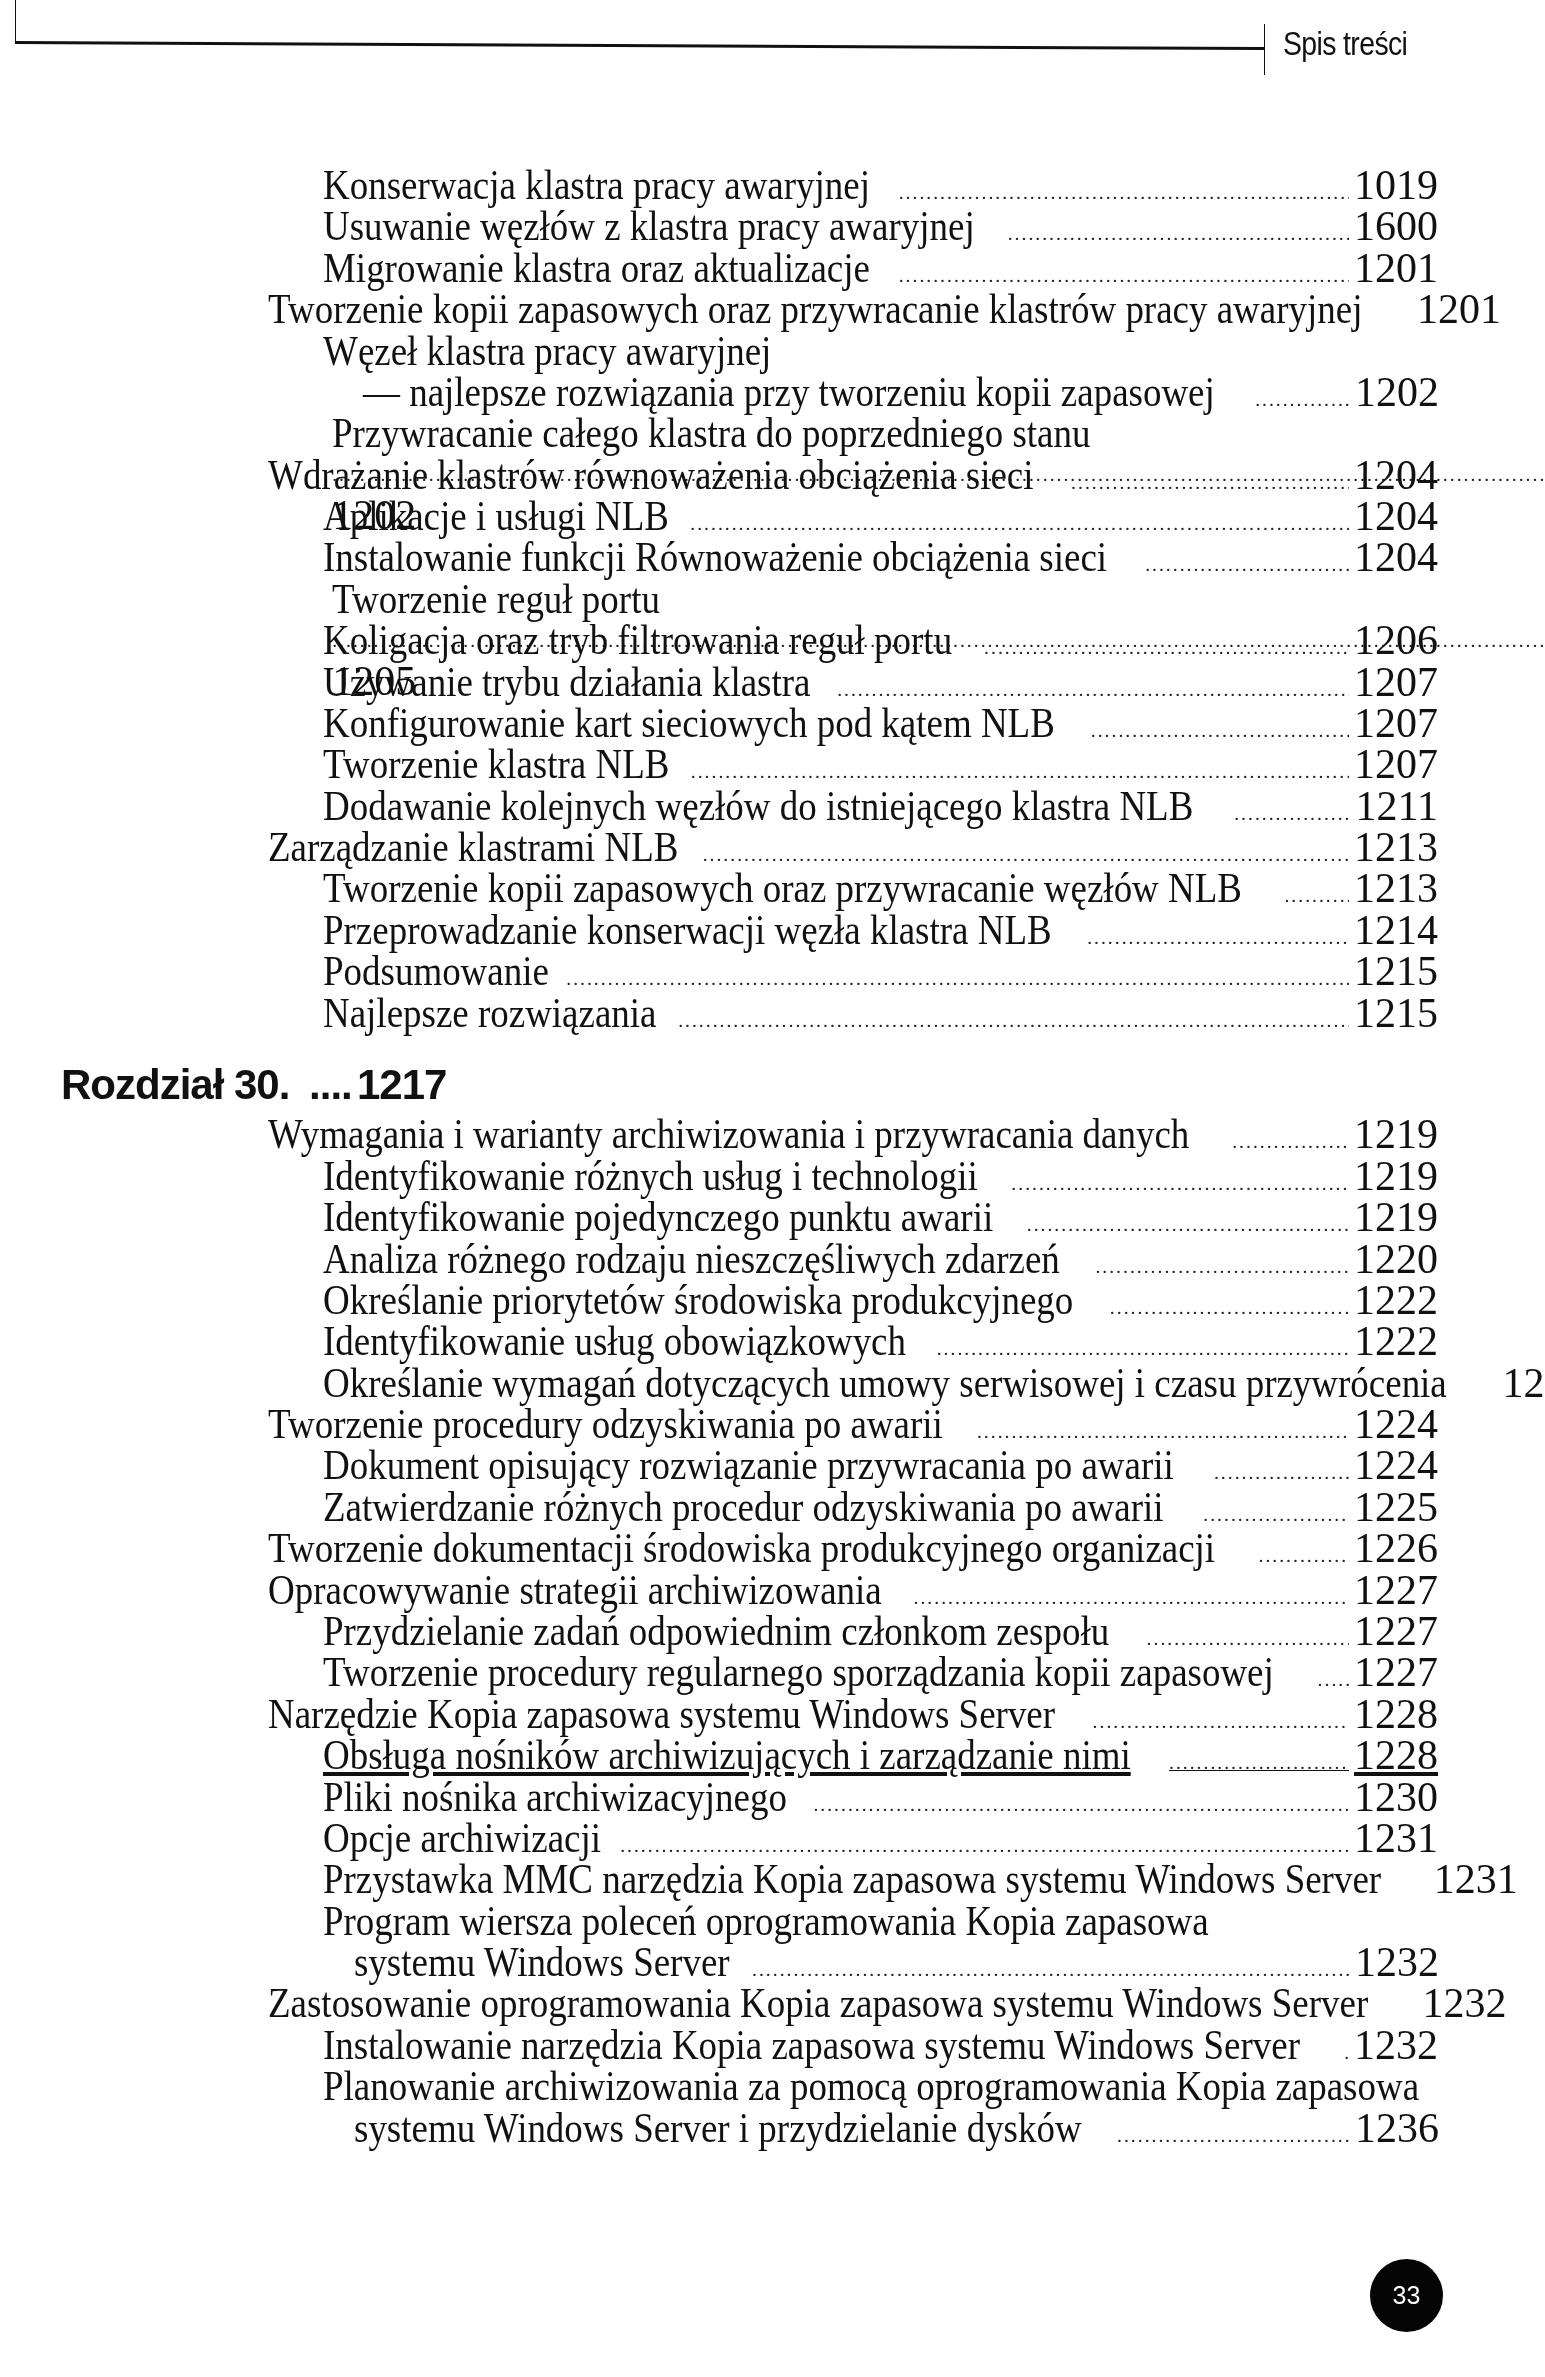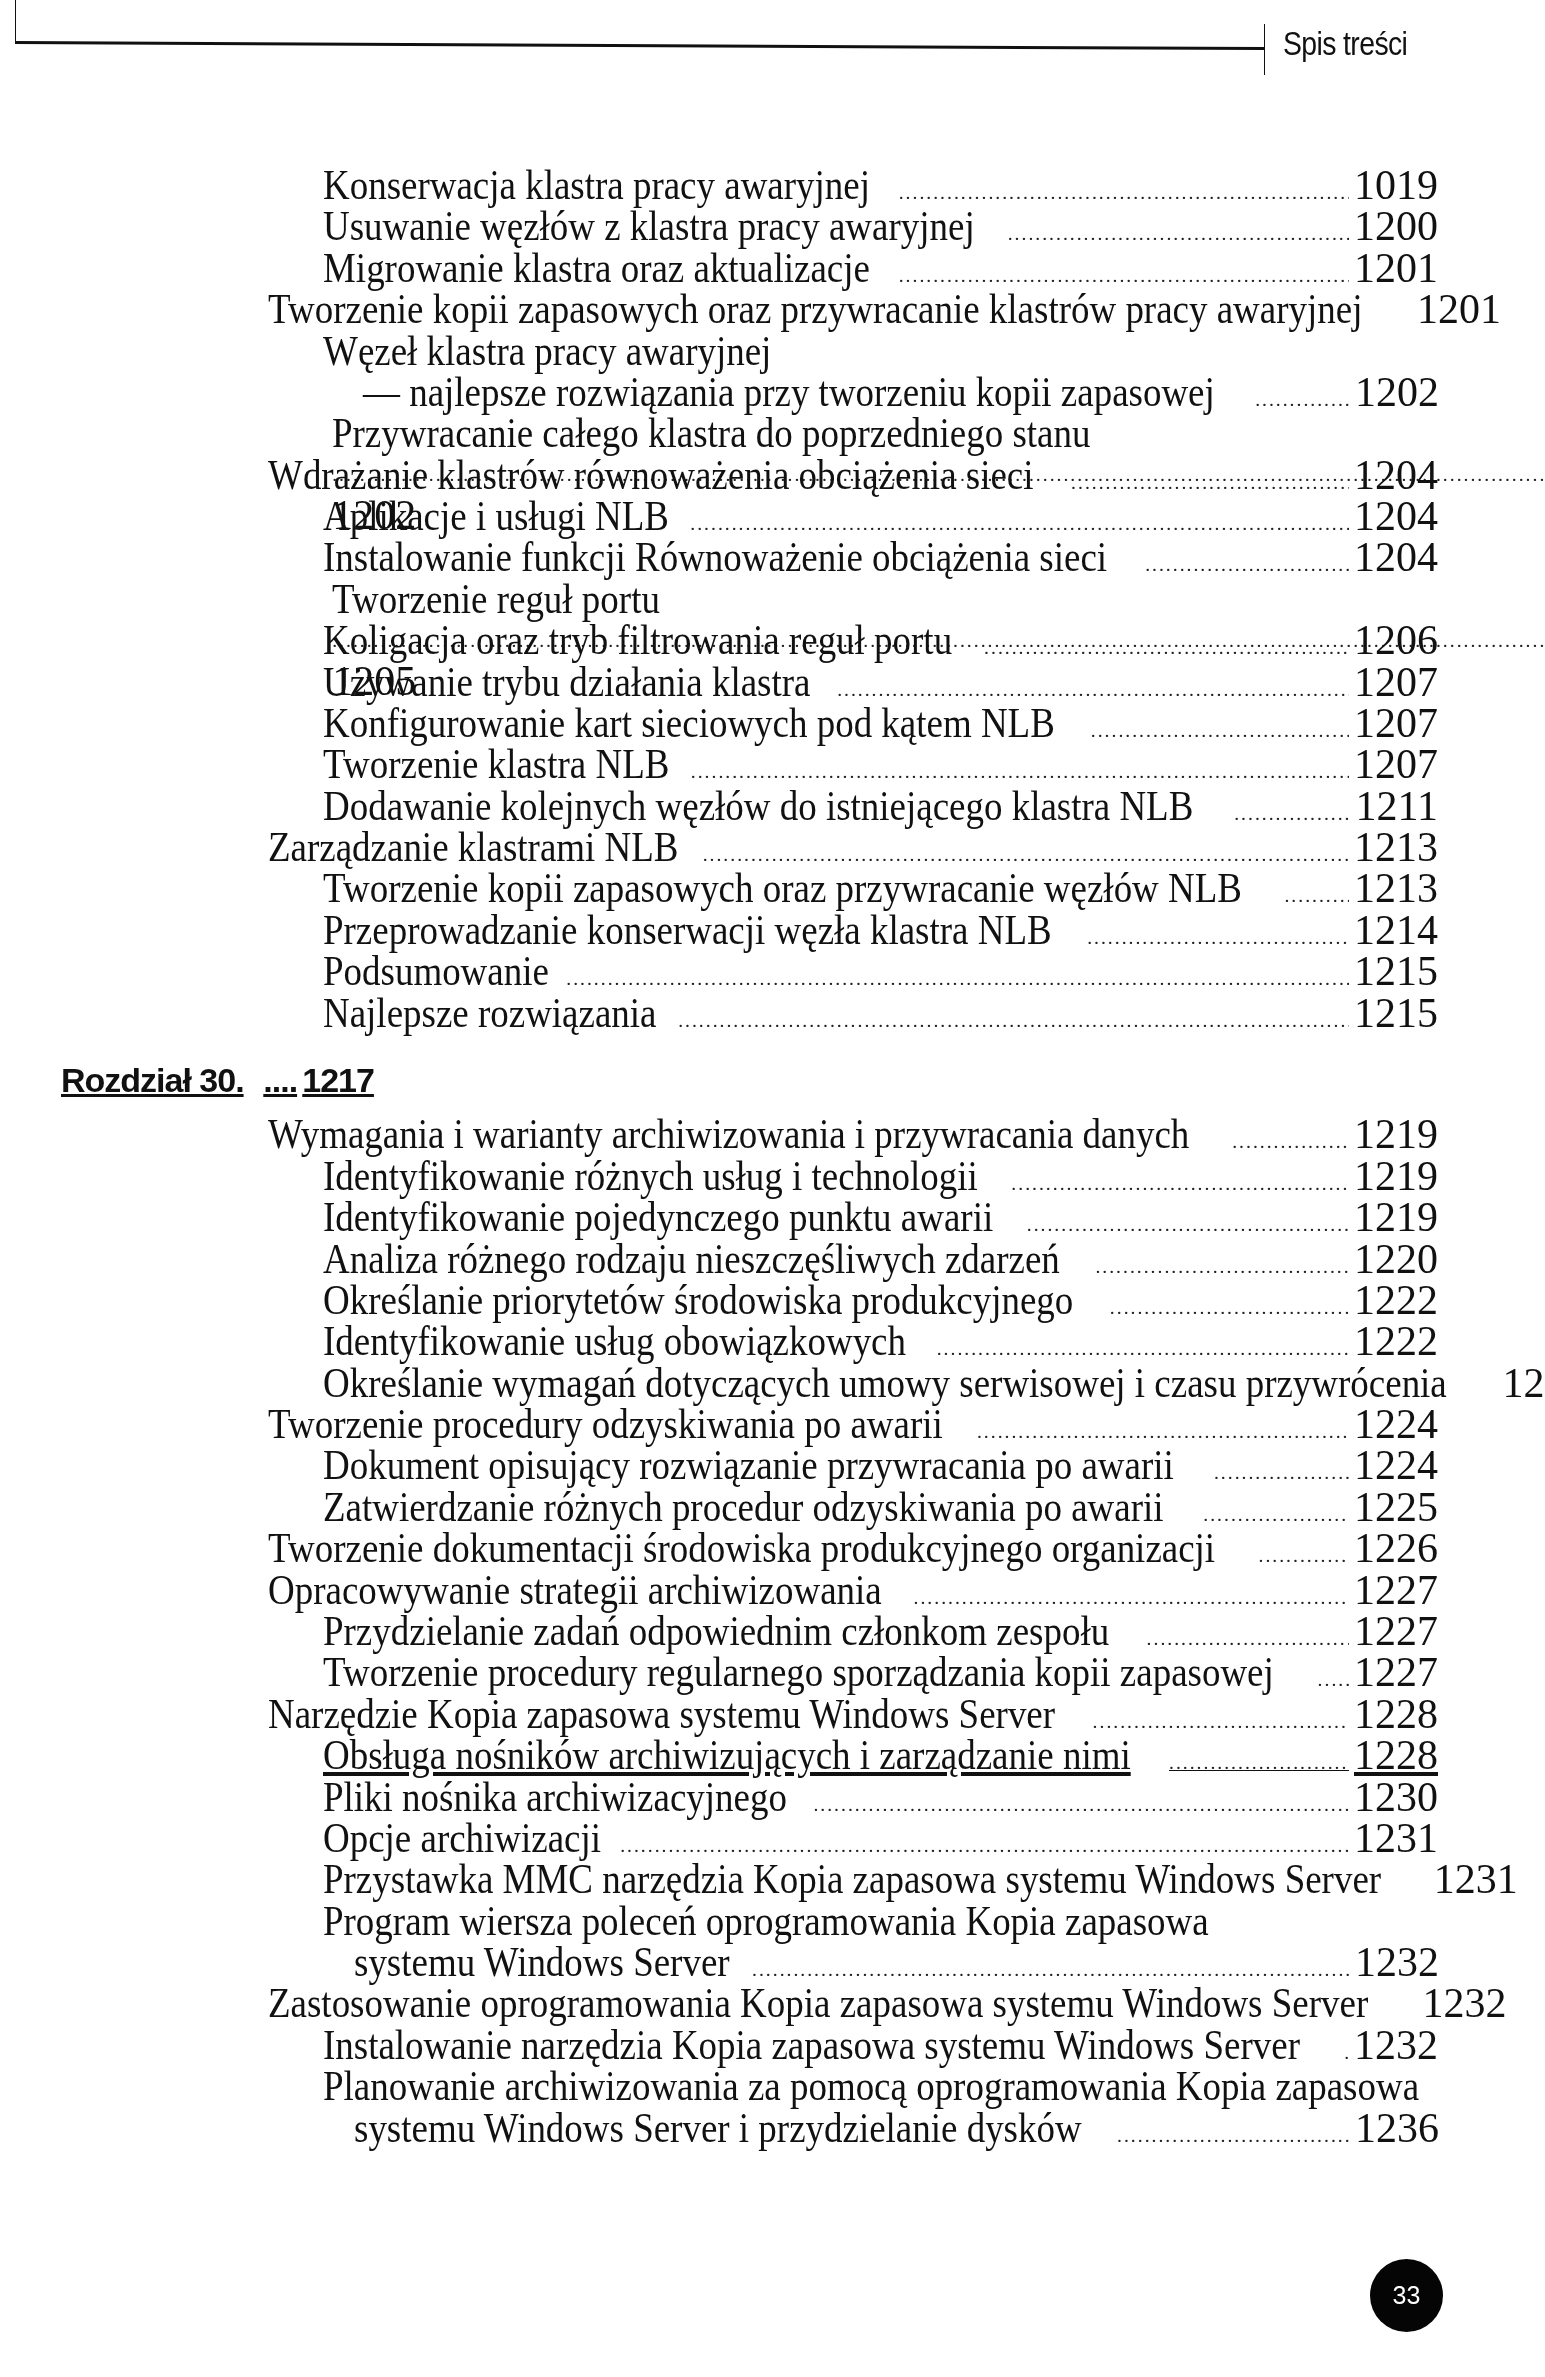--- a/index.html
+++ b/index.html
@@ -89,24 +89,23 @@
     }
     .chapter {
       position: absolute;
       left: 61px;
       top: 1061px;
       width: 1375px;
       display: flex;
       align-items: center;
       font-family: "Liberation Sans", sans-serif;
       font-weight: bold;
-      font-size: 34px;
+      font-size: 42px;
       white-space: nowrap;
       letter-spacing: -1px;
-      text-decoration: underline;
     }
     .chapter .chap-num {
       margin-right: 11.8px;
     }
     .chapter .chap-dots {
       margin: 0 5.2px 0 7.9px;
     }
     .page-badge {
       position: absolute;
       left: 1370px;
@@ -133,21 +132,21 @@
 
 <div class="toc" id="toc-top">
     <div class="row" style="left: 323px; top: 165px; width: 1115px;">
       <span class="title" style="display: inline-block; transform: scaleX(0.88); margin-right: -55px;">Konserwacja klastra pracy awaryjnej</span>
       <span class="leader"></span>
       <span class="page">1019</span>
     </div>
     <div class="row" style="left: 323px; top: 206px; width: 1115px;">
       <span class="title" style="display: inline-block; transform: scaleX(0.88); margin-right: -65px;">Usuwanie węzłów z klastra pracy awaryjnej</span>
       <span class="leader"></span>
-      <span class="page">1200</span>
+      <span class="page">1600</span>
     </div>
     <div class="row" style="left: 323px; top: 248px; width: 1115px;">
       <span class="title" style="display: inline-block; transform: scaleX(0.88); margin-right: -55px;">Migrowanie klastra oraz aktualizacje</span>
       <span class="leader"></span>
       <span class="page">1201</span>
     </div>
     <div class="row" style="left: 268px; top: 289px; width: 1170px;">
       <span class="title" style="display: inline-block; transform: scaleX(0.88); margin-right: -109px;">Tworzenie kopii zapasowych oraz przywracanie klastrów pracy awaryjnej</span>
       <span class="leader"></span>
       <span class="page">1201</span>

